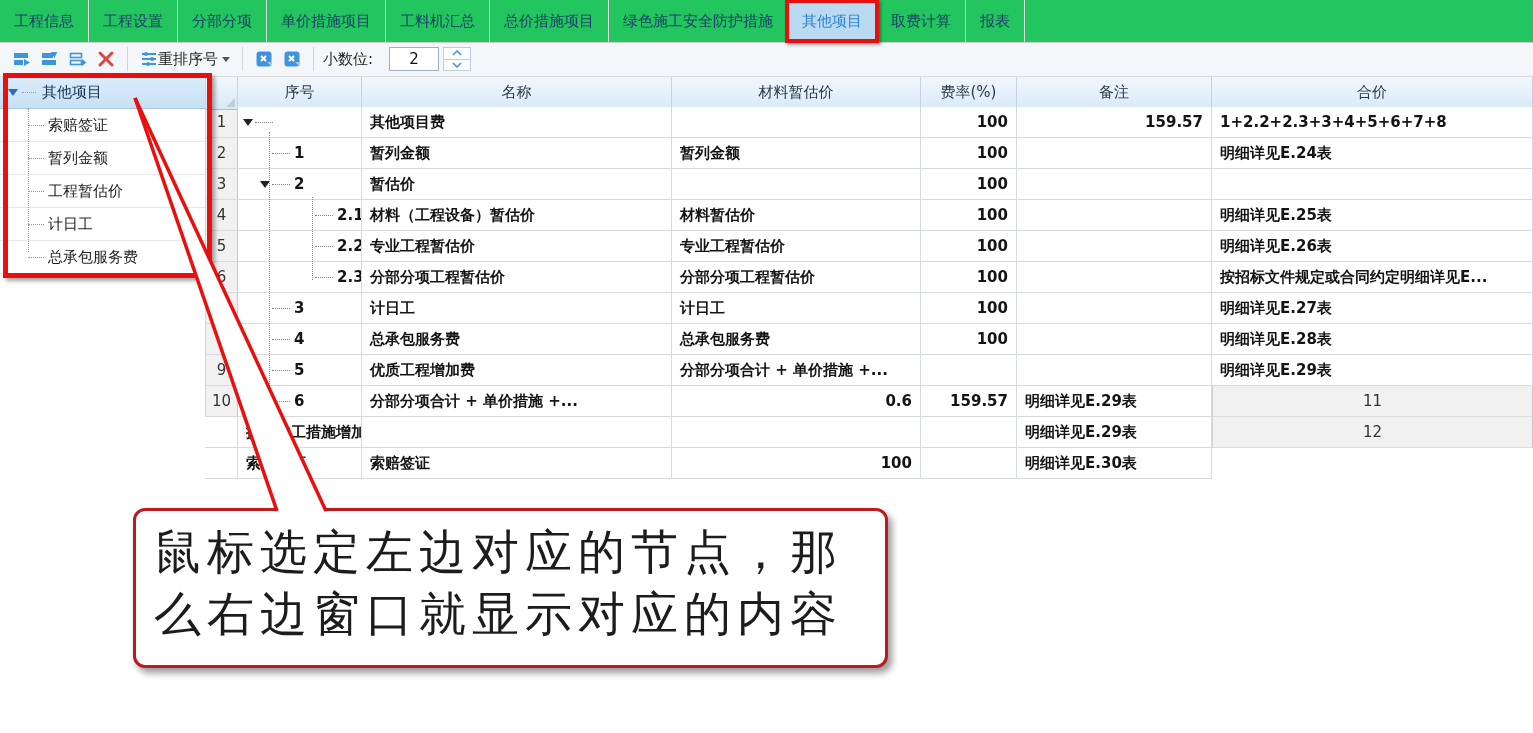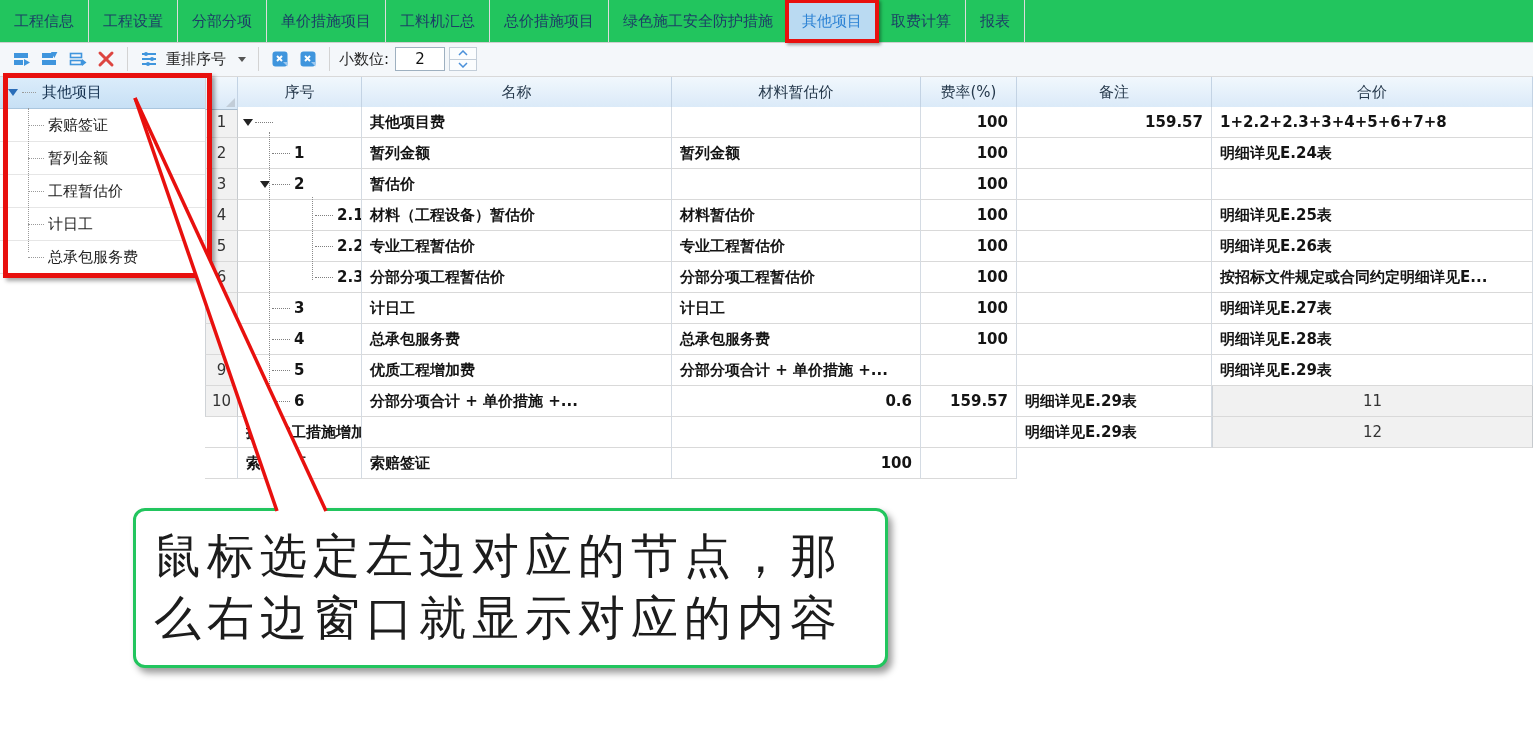--- a/index.html
+++ b/index.html
@@ -25,23 +25,23 @@
     content:"";position:absolute;left:-3px;right:-3px;top:-1px;bottom:-1px;
     border:4px solid #e8100e;box-shadow:2px 2px 3px rgba(0,0,0,.35);
     pointer-events:none;
   }
   
   .toolbar{
     position:absolute;left:0;top:42px;right:0;height:34px;
     background:#f4f7fa;border-bottom:1px solid #d9d9d9;
     display:flex;align-items:center;padding-left:8px;z-index:4;
   }
-  .tbtn{display:flex;align-items:center;gap:8px;padding:3px 5px;border-radius:3px;}
+  .tbtn{display:flex;align-items:center;gap:0;padding:3px 5px;border-radius:3px;}
   .tsep{width:1px;height:24px;background:#d3d3d3;margin:0 7px;}
-  .tlabel{font-size:15px;color:#222;margin:0 6px 0 2px;}
+  .tlabel{font-size:15px;color:#222;margin:0 16px 0 2px;}
   .spinbox{display:flex;align-items:stretch;height:24px;}
   .spinval{
     width:48px;background:#fff;border:1px solid #9eb0c0;
     font-size:15px;color:#111;display:flex;align-items:center;justify-content:center;
   }
   .spinbtns{display:flex;flex-direction:column;margin-left:4px;}
   .spinbtn{
     width:26px;height:12px;background:#fbfdfe;border:1px solid #c2cdd8;
     display:flex;align-items:center;justify-content:center;
   }
@@ -102,24 +102,24 @@
   .trislot{width:12px;flex:0 0 auto;display:flex;justify-content:flex-end;}
   .connector{position:absolute;border-left:1px dotted #8a8a8a;z-index:3;pointer-events:none;}
   
   .red-rect-tree{
     position:absolute;left:3px;top:73px;width:209px;height:205px;
     border:5px solid #e8100e;box-sizing:border-box;z-index:6;
     box-shadow:3px 3px 4px rgba(0,0,0,.35);pointer-events:none;
   }
   .callout{
     position:absolute;left:133px;top:508px;width:755px;height:160px;
-    background:#ffffff;border:3px solid #22c55e;border-radius:12px;
+    background:#ffffff;border:3px solid #b91c1c;border-radius:12px;
     box-shadow:4px 5px 7px rgba(0,0,0,.4);z-index:7;box-sizing:border-box;
     padding:14px 16px 0 18px;
-    font-family:Liberation Sans, sans-serif;
+    font-family:Liberation Mono, monospace;
     font-size:47px;line-height:62px;color:#1c1c1c;letter-spacing:6px;
     white-space:nowrap;
   }
   .arrow-svg{position:absolute;left:0;top:0;z-index:8;pointer-events:none;}
   .icon18{display:block;}
 </style>
 </head>
 <body>
 
 <div>
@@ -390,20 +390,21 @@
       <div class="cell serial">
         <span style="width: 22px; flex: 0 0 auto;"></span>
         <span class="trislot"></span>
         <span class="dots"></span>
         <span></span>
       </div>
       <div class="cell name">索赔签证</div>
       <div class="cell basis">索赔签证</div>
       <div class="cell rate">100</div>
       <div class="cell amount"></div>
+      <div class="cell remark">明细详见E.30表</div>
       <div class="connector" style="left: 64px; top: 56px; height: 272px;"></div>
       <div class="connector" style="left: 107px; top: 121px; height: 83px;"></div>
     </div>
 
   <div class="red-rect-tree"></div>
 
   <div class="callout">
     <div>鼠标选定左边对应的节点，那</div>
     <div>么右边窗口就显示对应的内容</div>
   </div>

